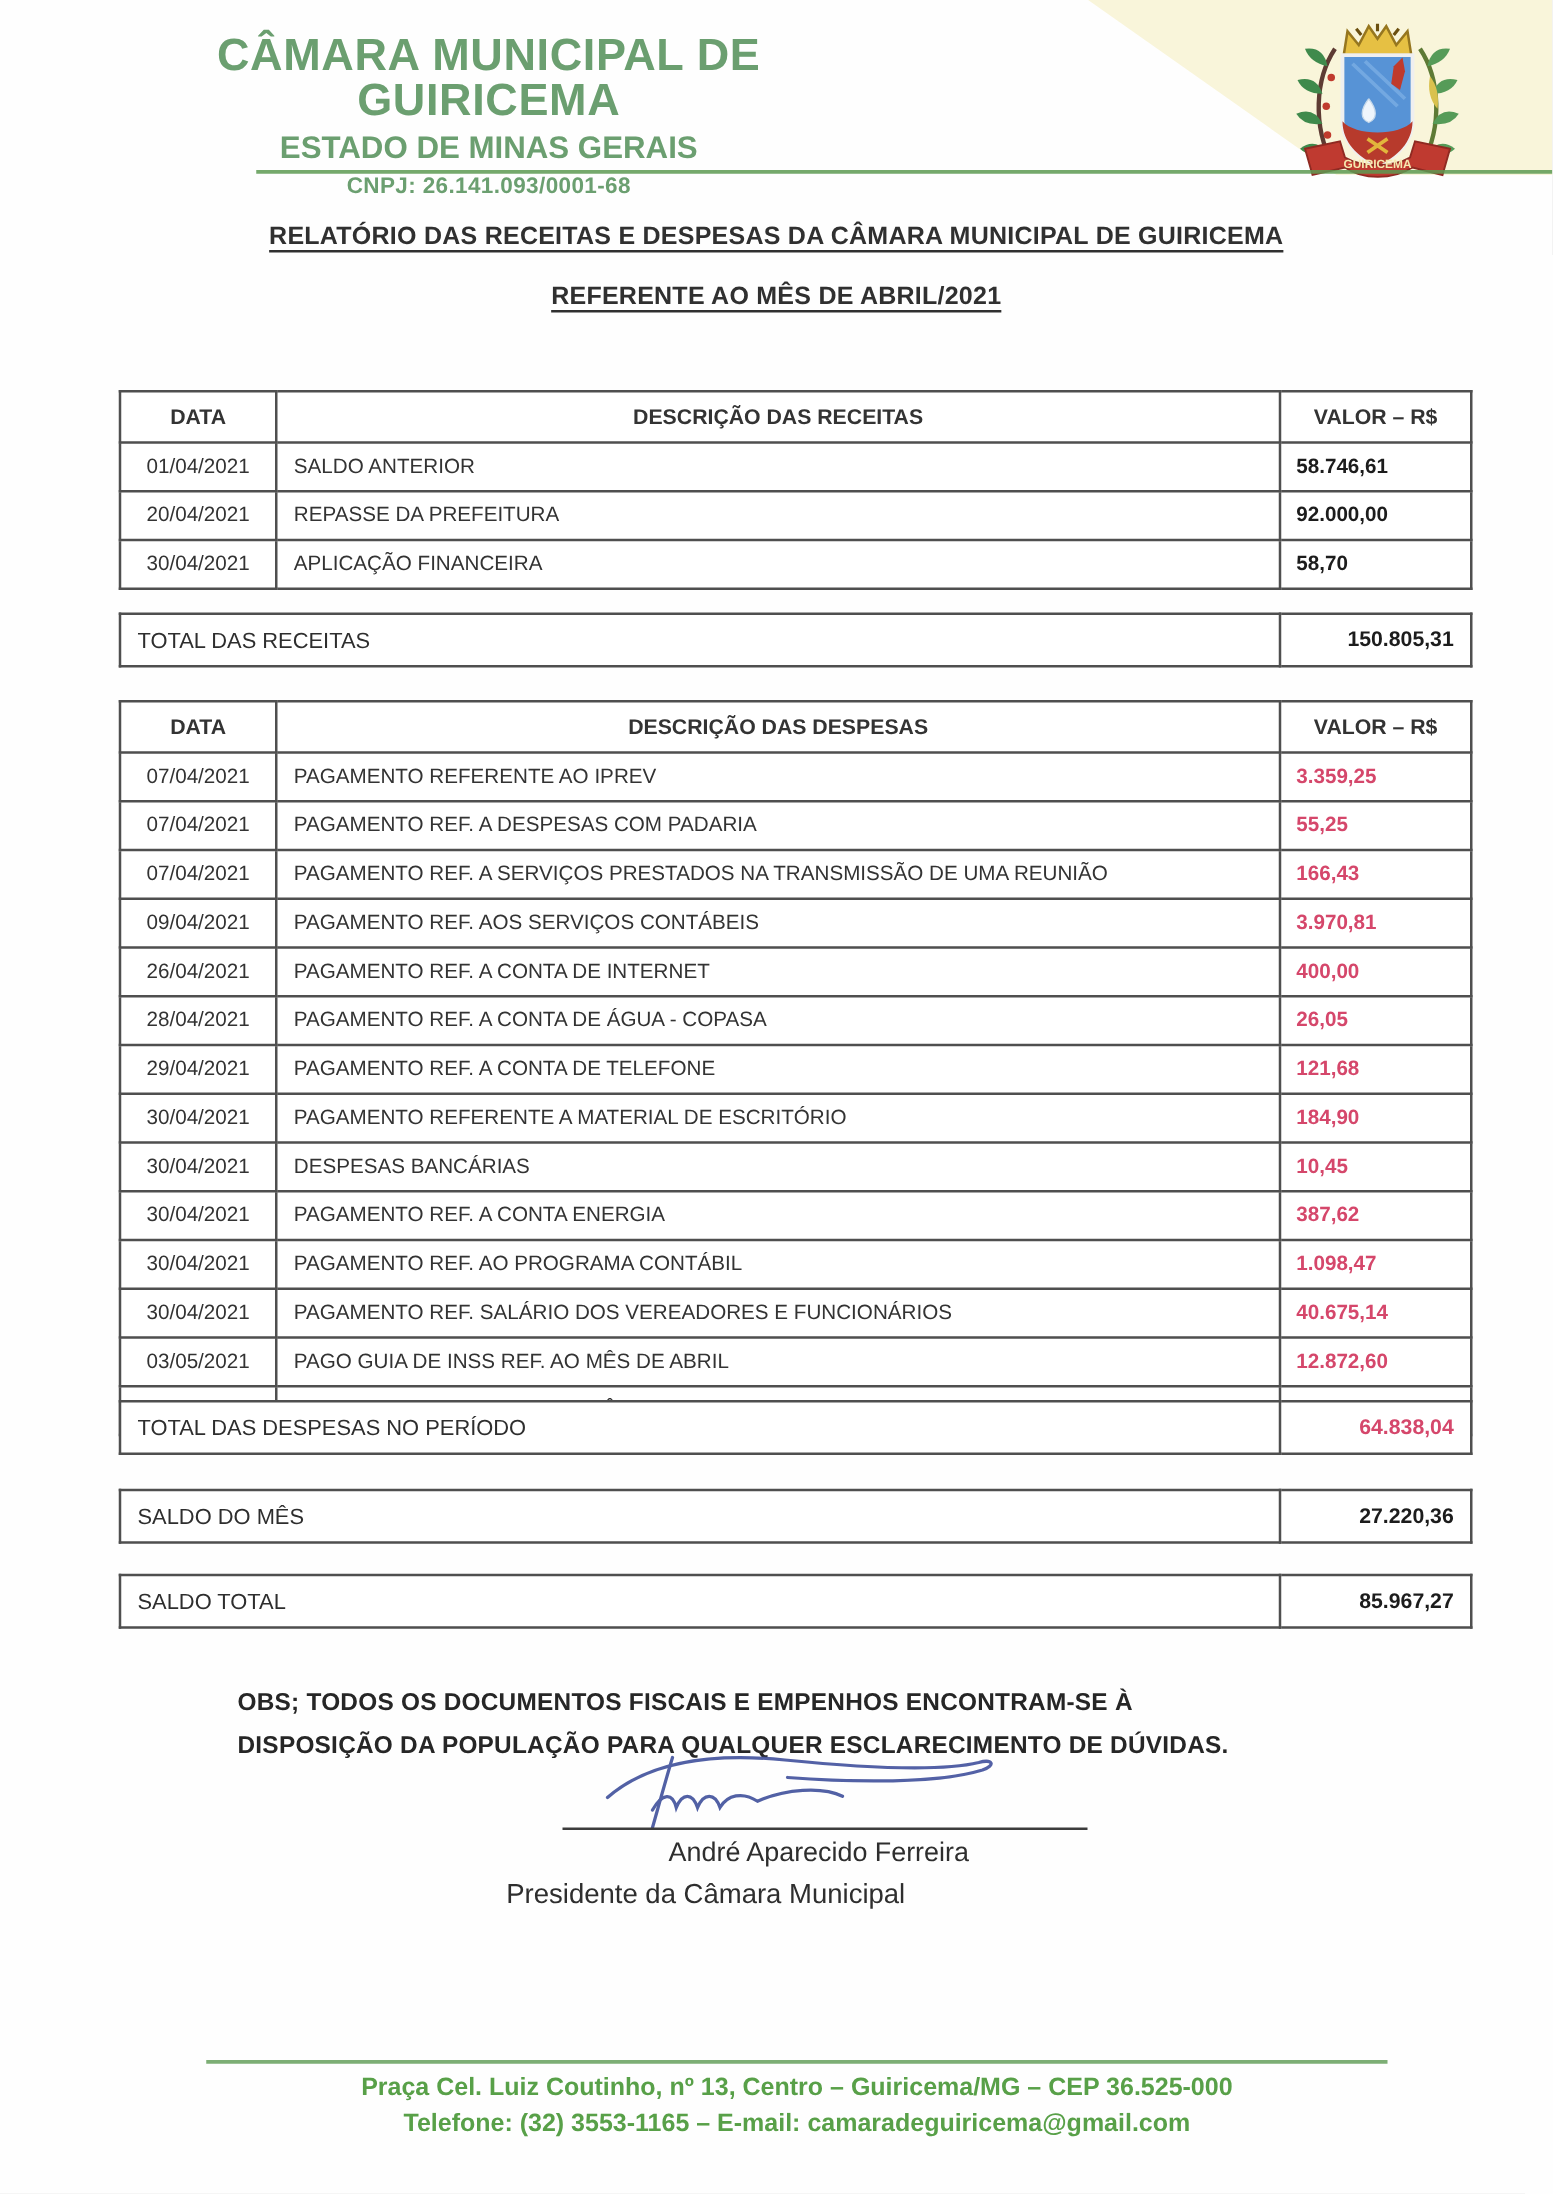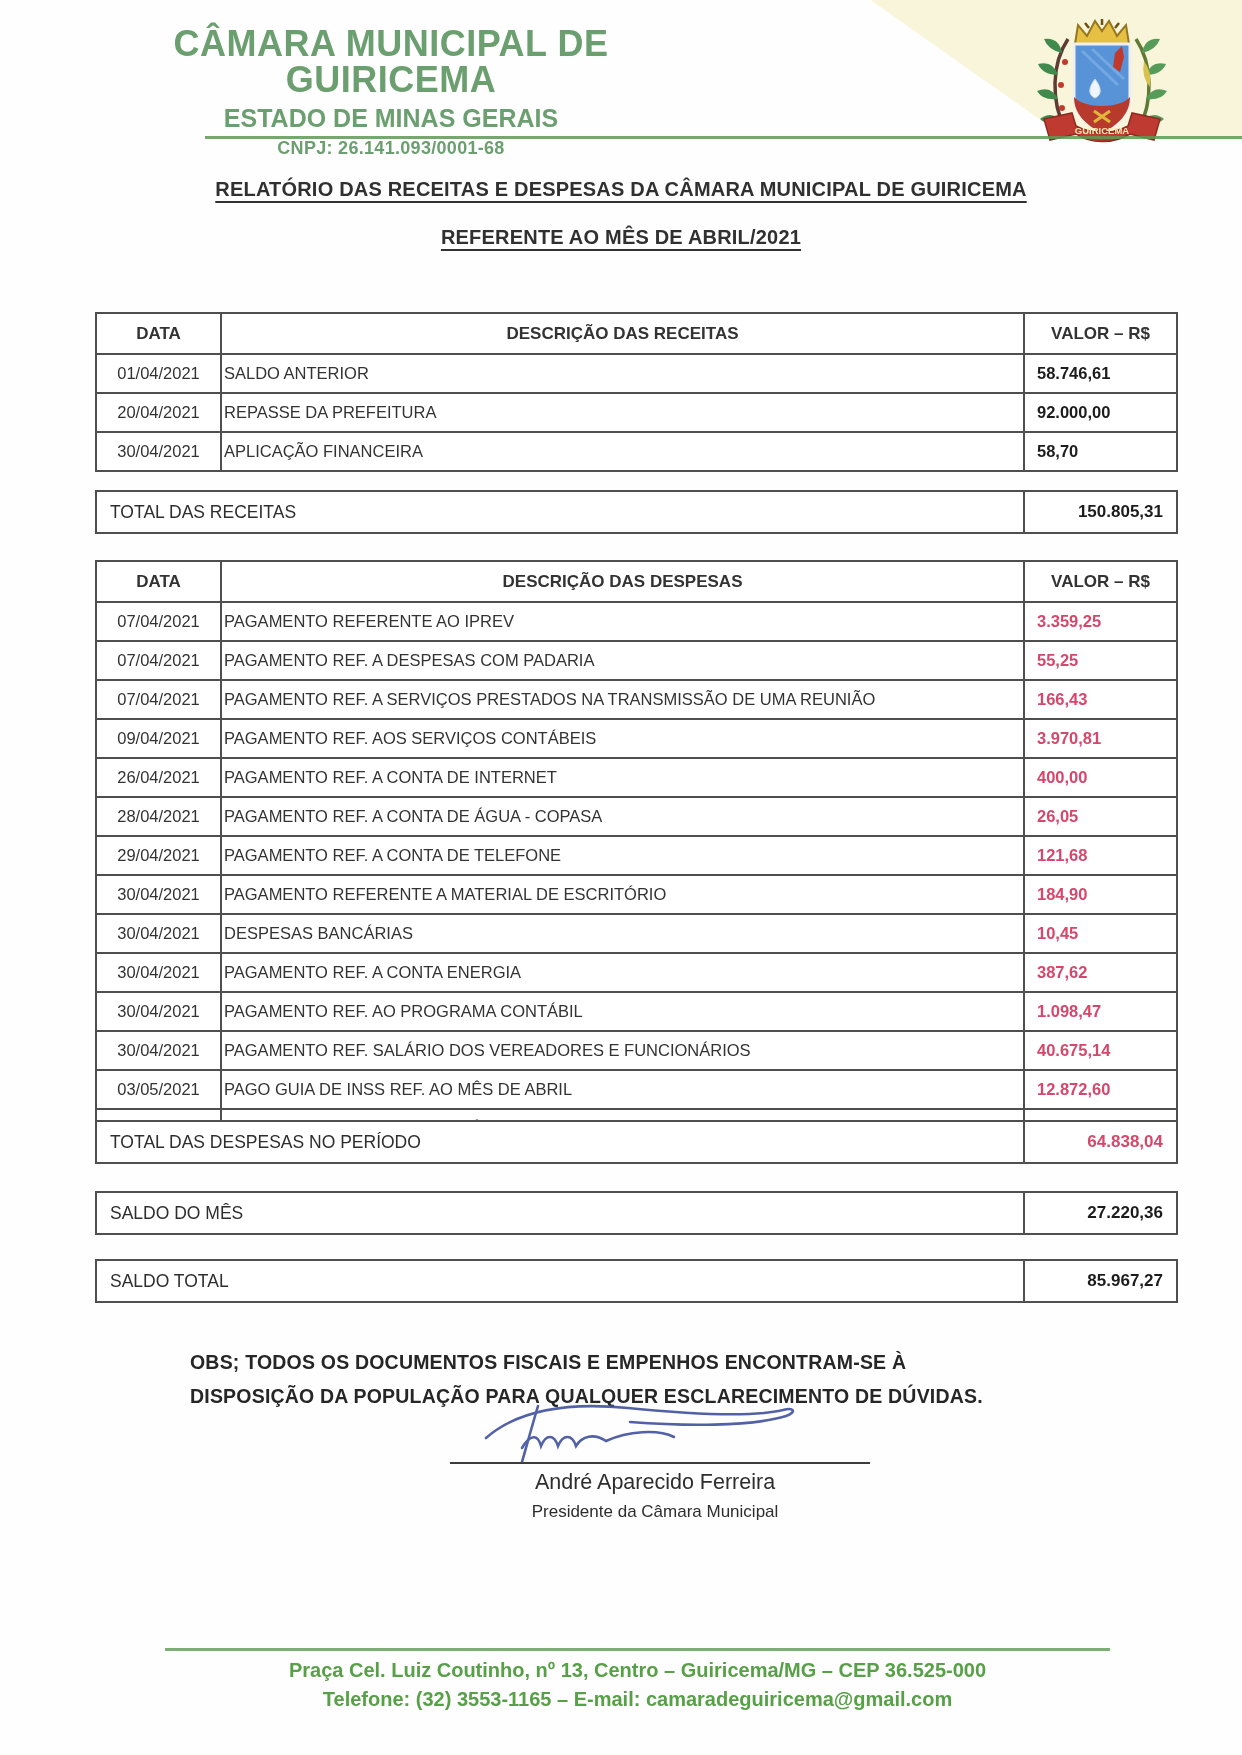--- a/index.html
+++ b/index.html
@@ -31,36 +31,36 @@
   
   .doc-title{position:absolute;left:0;width:1242px;text-align:center;font-size:20px;font-weight:bold;color:#303030;
     text-decoration:underline;text-underline-offset:5px;text-decoration-thickness:2px;letter-spacing:.2px;}
   .t1{top:178px;} .t2{top:226px;}
   
   table.grid{position:absolute;left:95px;border-collapse:collapse;table-layout:fixed;width:1081px;background:#fff;}
   table.grid th,table.grid td{border:2px solid var(--border);overflow:hidden;white-space:nowrap;}
   table.grid th{height:37px;font-size:17px;font-weight:bold;color:#333;text-align:center;}
   table.grid td{height:35px;font-size:16.5px;color:#333;}
   td.col-date{text-align:center;color:#3a3a3a;}
-  td.col-desc{padding-left:2px;}
+  td.col-desc{padding-left:13px;}
   td.col-val{text-align:left;padding-right:13px;font-weight:bold;padding-left:12px;}
   #expenses-body td.col-val{color:var(--expense-red);border-radius:18px;}
   #receipts-body td.col-val{color:#1c1c1c;}
   table.totalbar{position:absolute;left:95px;border-collapse:collapse;table-layout:fixed;width:1081px;background:#fff;}
   table.totalbar td{border:2px solid var(--border);height:38px;}
   td.total-label{padding-left:13px;font-size:17.5px;font-weight:normal;color:#2e2e2e;white-space:nowrap;}
   td.total-value{text-align:right;padding-right:13px;font-size:17px;font-weight:bold;color:#1c1c1c;}
   td.total-value.red{color:var(--expense-red);}
   
   .note{position:absolute;left:190px;top:1345px;width:818px;font-size:19.5px;font-weight:bold;
     color:#262626;line-height:34px;letter-spacing:.2px;}
   .sig-ink{position:absolute;left:478px;top:1396px;}
   .sig-line{position:absolute;left:450px;top:1430px;width:420px;height:32px;border-bottom:2px solid #3c3c3c;}
   .sig-name{position:absolute;left:405px;top:1470px;width:500px;text-align:center;font-size:21.5px;color:#2e2e2e;}
-  .sig-role{position:absolute;left:405px;top:1502px;width:500px;text-align:center;font-size:17px;color:#2e2e2e;}
+  .sig-role{position:absolute;left:405px;top:1502px;width:500px;text-align:left;font-size:22px;color:#2e2e2e;}
   .footer-line{position:absolute;left:165px;top:1648px;width:945px;height:3px;background:var(--line-green);opacity:.8;}
   .footer-text{position:absolute;left:135px;top:1656px;width:1005px;text-align:center;
     font-size:20px;font-weight:bold;color:var(--footer-green);line-height:29px;}
 </style>
 </head>
 <body>
 
 <div class="page">
 
   <div class="crest-bg"></div>

